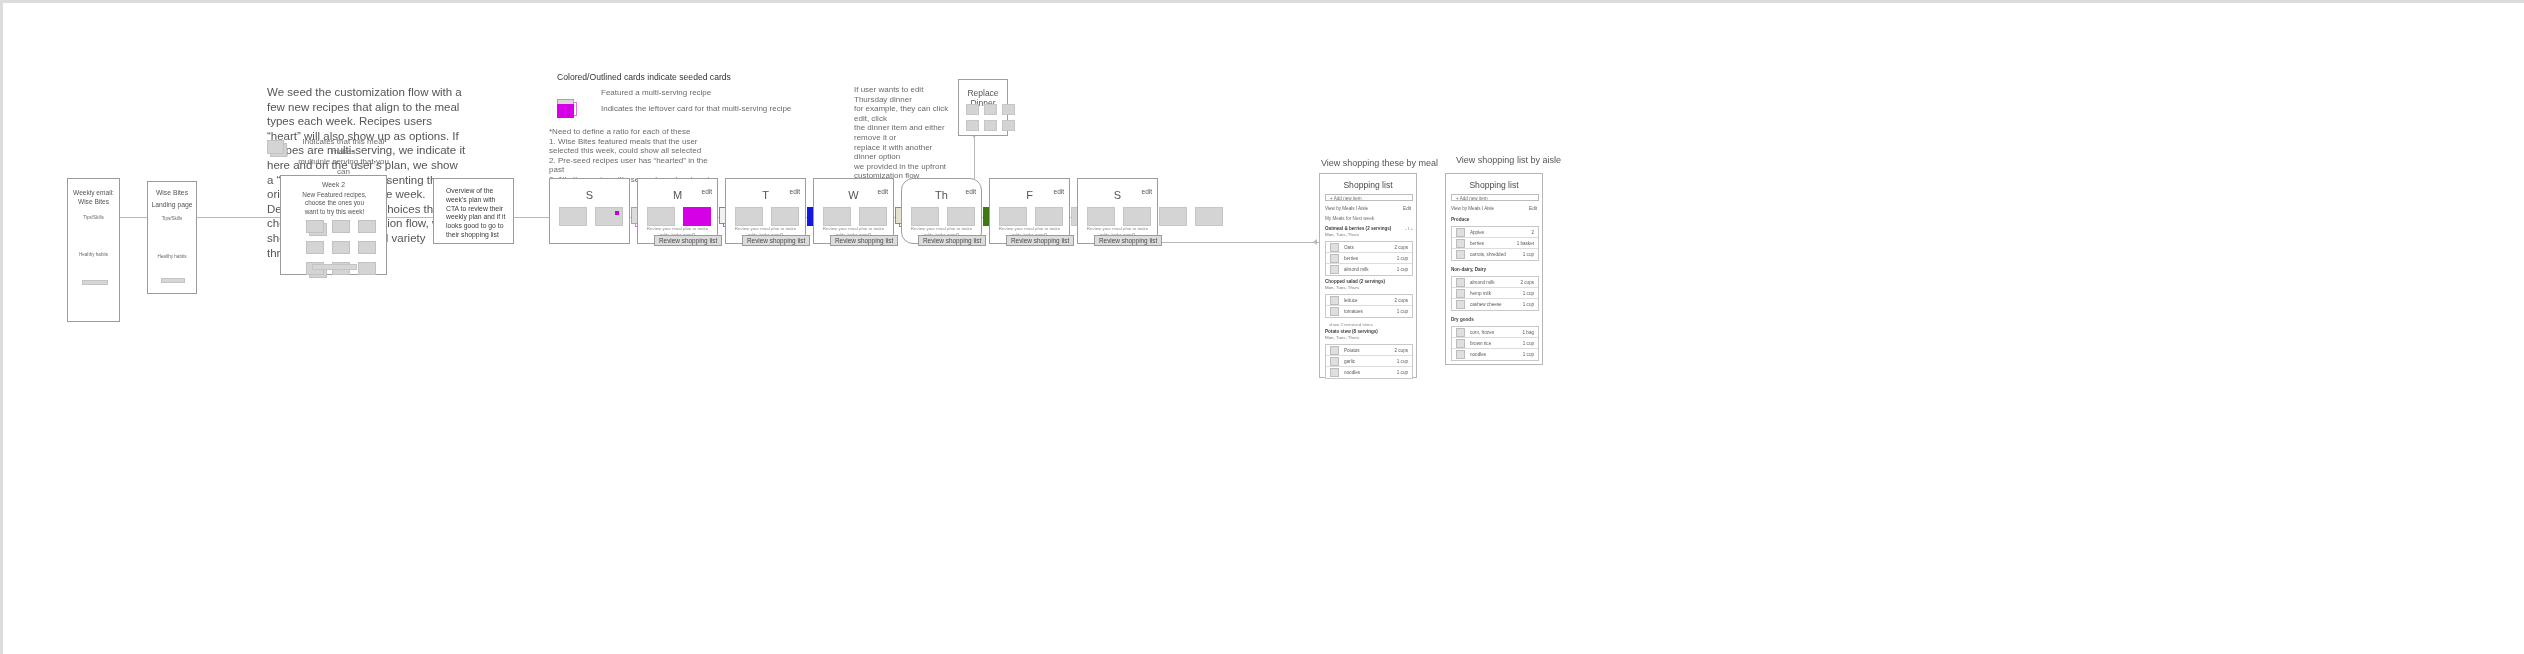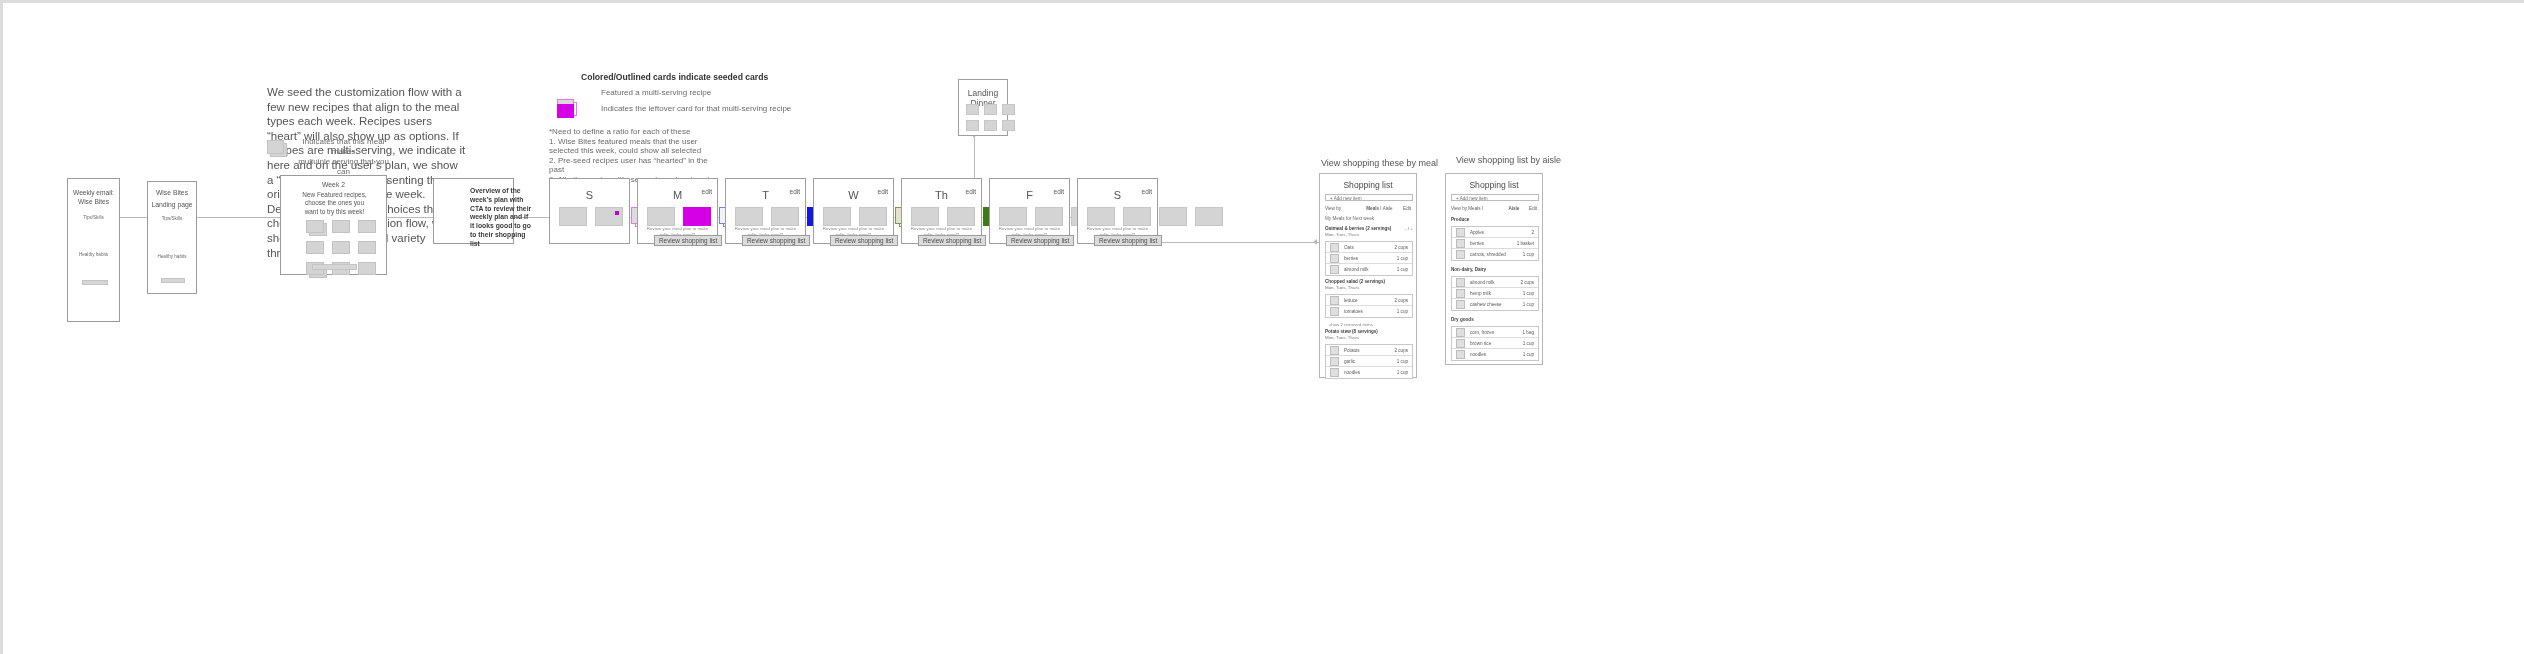--- a/index.html
+++ b/index.html
@@ -19,21 +19,21 @@
 
   
   .ph{background:#d4d4d4;border:1px solid #c2c2c2;}
   .ph-btn{background:#d6d6d6;border:1px solid #c4c4c4;}
 
   
   .t{position:absolute;white-space:pre;}
   .tw{position:absolute;}
   .body-txt{font-size:11.5px;line-height:14.6px;color:#555;}
   .small{font-size:8px;line-height:10px;color:#6b6b6b;}
-  .bold{font-weight:bold;margin-left:24px;}
+  .bold{font-weight:normal;}
   .center{text-align:center;}
 
   
   .hline{position:absolute;background:#b9b9b9;height:1px;}
   .vline{position:absolute;background:#b9b9b9;width:1px;}
 
   
   .day-card{background:#fff;border:1px solid #9e9e9e;}
   .day-letter{position:absolute;width:100%;text-align:center;font-size:11px;color:#555;}
   .day-edit{position:absolute;font-size:6.5px;color:#555;}
@@ -142,23 +142,29 @@
   <div class="t small" style="left:598px;top:101px;">Indicates the leftover card for that multi-serving recipe</div>
 
   <div class="tw small" style="left:546px;top:124px;width:175px;white-space:pre-line;line-height:9.6px;">*Need to define a ratio for each of these
 1. Wise Bites featured meals that the user
 selected this week, could show all selected
 2. Pre-seed recipes user has “hearted” in the
 past
 9. All other recipes (these are based on tags in
 admin)</div>
 
+  <div class="tw small" style="left:851px;top:82px;width:100px;white-space:pre-line;line-height:9.6px;">If user wants to edit Thursday dinner
+for example, they can click edit, click
+the dinner item and either remove it or
+replace it with another dinner option
+we provided in the upfront
+customization flow</div>
 
   <div class="abs rd-box" style="left:955px;top:76px;width:50px;height:57px;">
-    <div class="rd-title" style="top:8px;">Landing Dinner</div>
+    <div class="rd-title" style="top:8px;">Replace Dinner</div>
     <div class="rd-grid" style="left:7px;top:24px;">
       <div class="rd-cell"></div>
       <div class="rd-cell"></div>
       <div class="rd-cell"></div>
       <div class="rd-cell"></div>
       <div class="rd-cell"></div>
       <div class="rd-cell"></div>
     </div>
   </div>
 
@@ -265,21 +271,21 @@
           <div class="b"></div>
           <div class="f"></div>
         </div>
       <div class="meal-box"></div>
     </div>
     <div class="review-note" style="top:47px;white-space:pre-line;">Review your meal plan to make
 edits, looks good?</div>
     <div class="review-btn" style="left:16px;top:56px;">Review shopping list</div>
   </div>
 
-  <div class="abs day-card" style="left:898px;top:175px;width:81px;height:66px;">
+  <div class="abs day-card" style="left:898px;top:175px;width:81px;height:66px;border-radius:12px;">
     <div class="day-letter" style="top:10px;">Th</div>
     <div class="day-edit" style="right:5px;top:9px;">edit</div>
     <div class="meal-row" style="left:9px;top:28px;">
       <div class="meal-box"></div>
       <div class="meal-box"></div>
       <div class="meal-box green"></div>
       <div class="meal-box">
           <span class="cursor-dot dark"></span>
         </div>
     </div>

